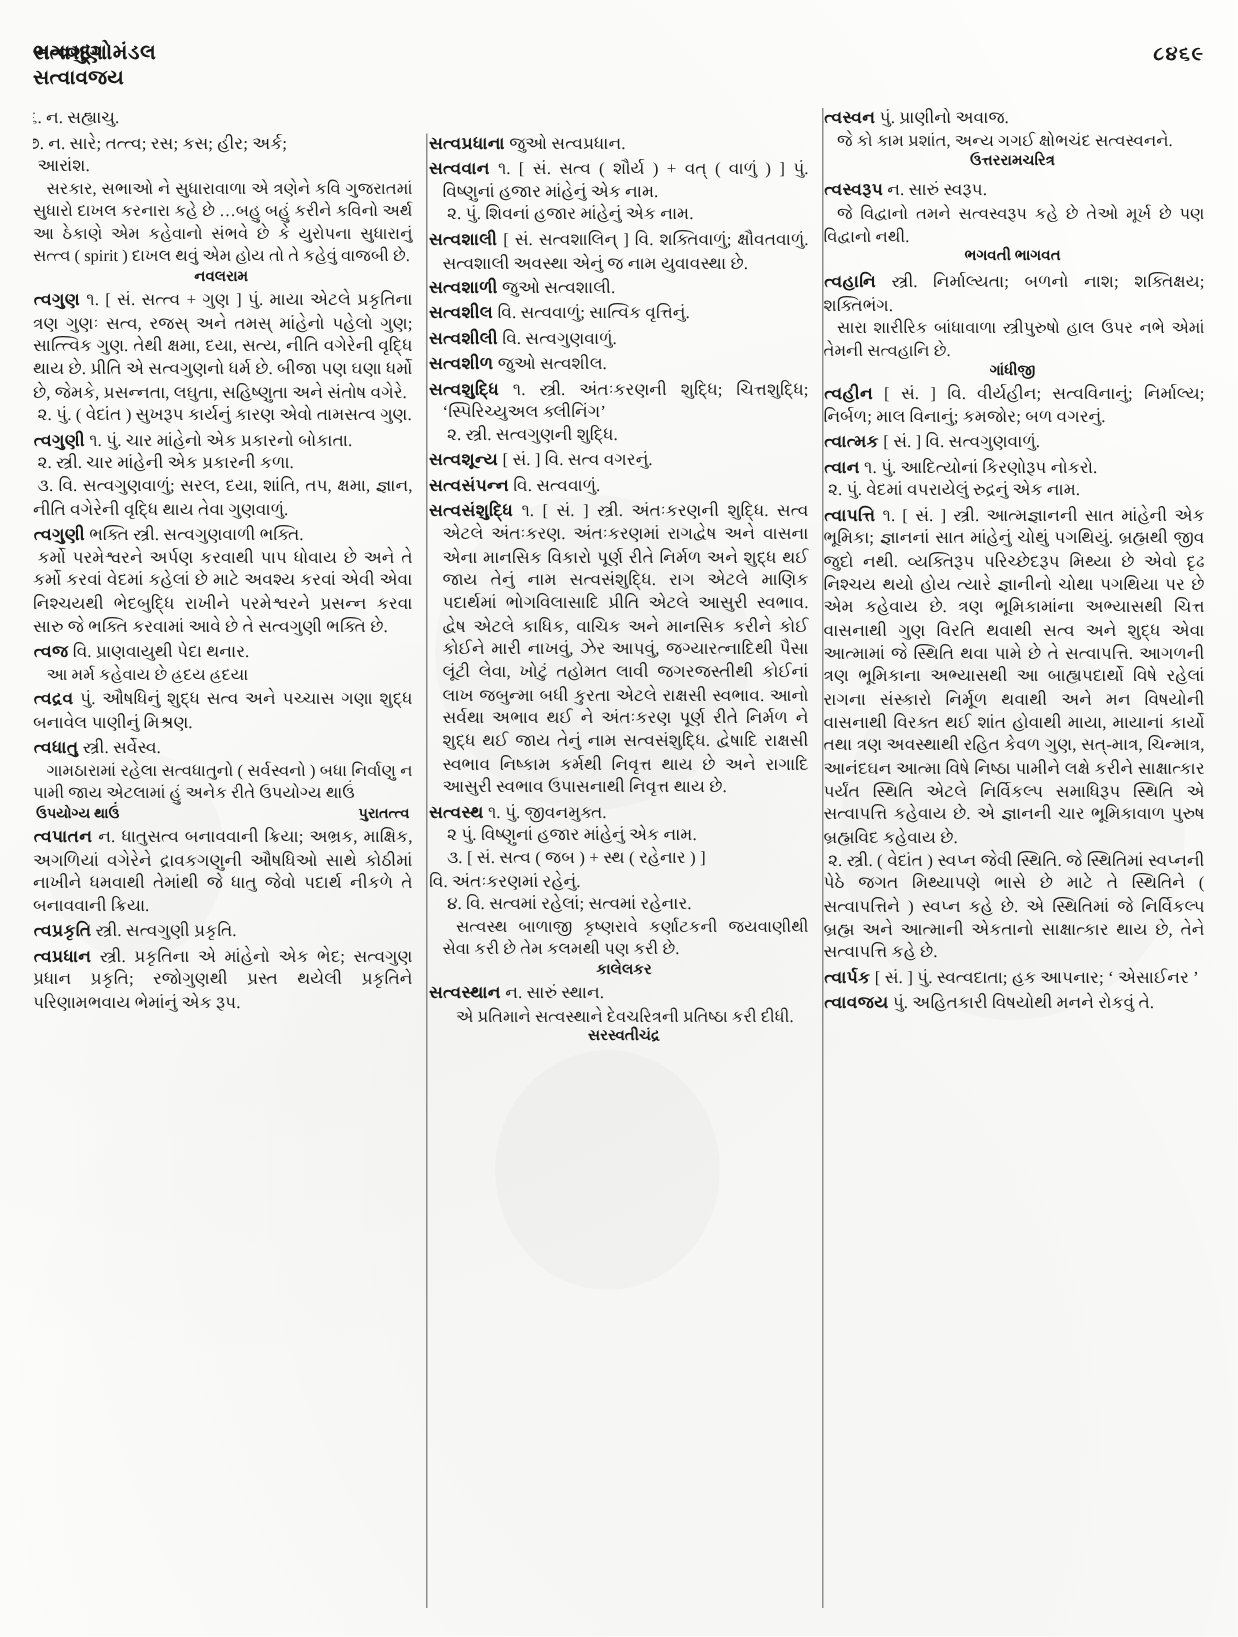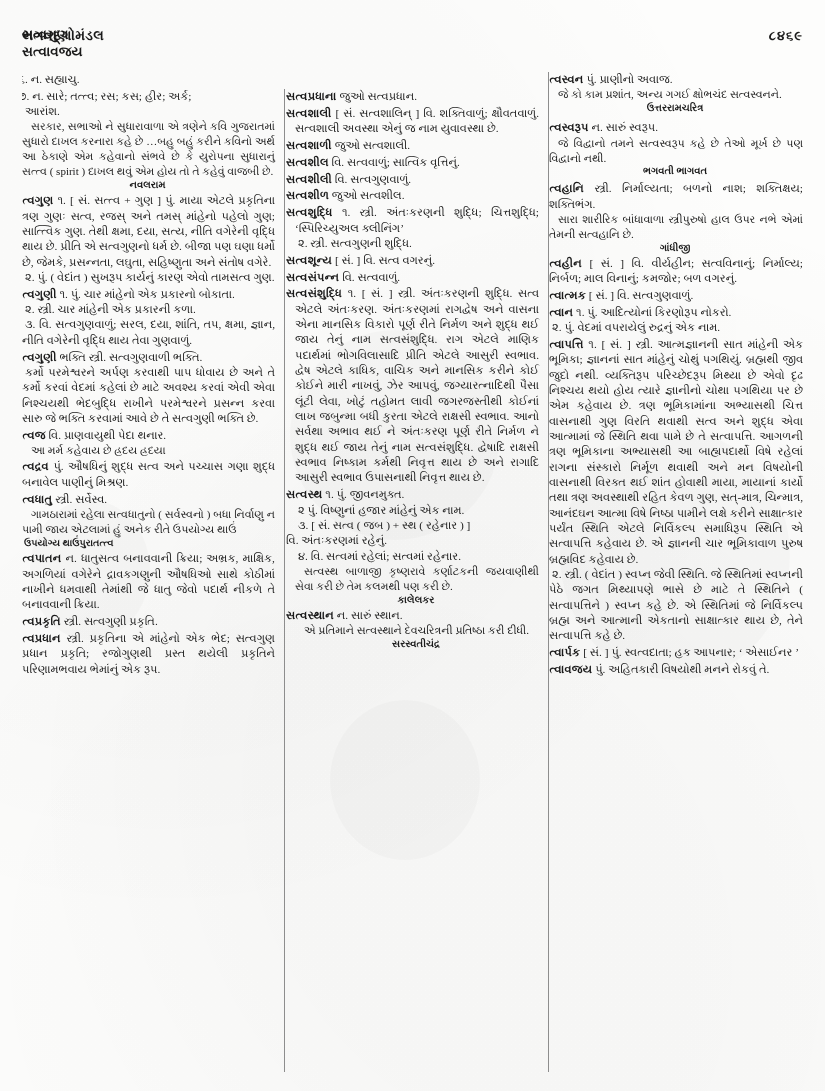--- a/index.html
+++ b/index.html
@@ -60,21 +60,21 @@
   .plain{padding-left:11px;text-indent:-9px;}
   .quote{
     font-size:11px;line-height:1.36;
     padding-left:22px;text-indent:9px;
     margin-top:.5px;
   }
   .cite{
     display:block;text-align:center;font-size:10px;font-weight:bold;
     padding-right:2px;margin-top:-1px;
   }
-  .cite-split{display:flex;justify-content:flex-start;font-size:9.6px;font-weight:bold;padding:0 2px;}
+  .cite-split{display:flex;justify-content:space-between;font-size:9.6px;font-weight:bold;padding:0 2px;}
   .gap{height:4px;}
   .gap-s{height:2px;}
 </style>
 </head>
 <body>
 
 <div class="page">
   <div class="smudge s1"></div>
   <div class="smudge s2"></div>
   <div class="smudge s3"></div>
@@ -151,20 +151,24 @@
       </div>
 
     </div>
 
     <div class="col col-2">
 
       <div class="entry">
         <p class="line"><span class="hw">સત્વપ્રધાના</span> <span>જુઓ સત્વપ્રધાન.</span></p>
       </div>
 
+      <div class="entry">
+        <p class="line"><span class="hw">સત્વવાન</span> <span>૧. [ સં. સત્વ ( શૌર્ય ) + વત્ ( વાળું ) ] પું. વિષ્ણુનાં હજાર માંહેનું એક નામ.</span></p>
+        <p class="sense">૨. પું. શિવનાં હજાર માંહેનું એક નામ.</p>
+      </div>
 
       <div class="entry">
         <p class="line"><span class="hw">સત્વશાલી</span> <span>[ સં. સત્વશાલિન્ ] વિ. શક્તિવાળું; ક્ષૌવતવાળું. સત્વશાલી અવસ્થા એનું જ નામ યુવાવસ્થા છે.</span></p>
       </div>
 
       <div class="entry">
         <p class="line"><span class="hw">સત્વશાળી</span> <span>જુઓ સત્વશાલી.</span></p>
       </div>
 
       <div class="entry">

